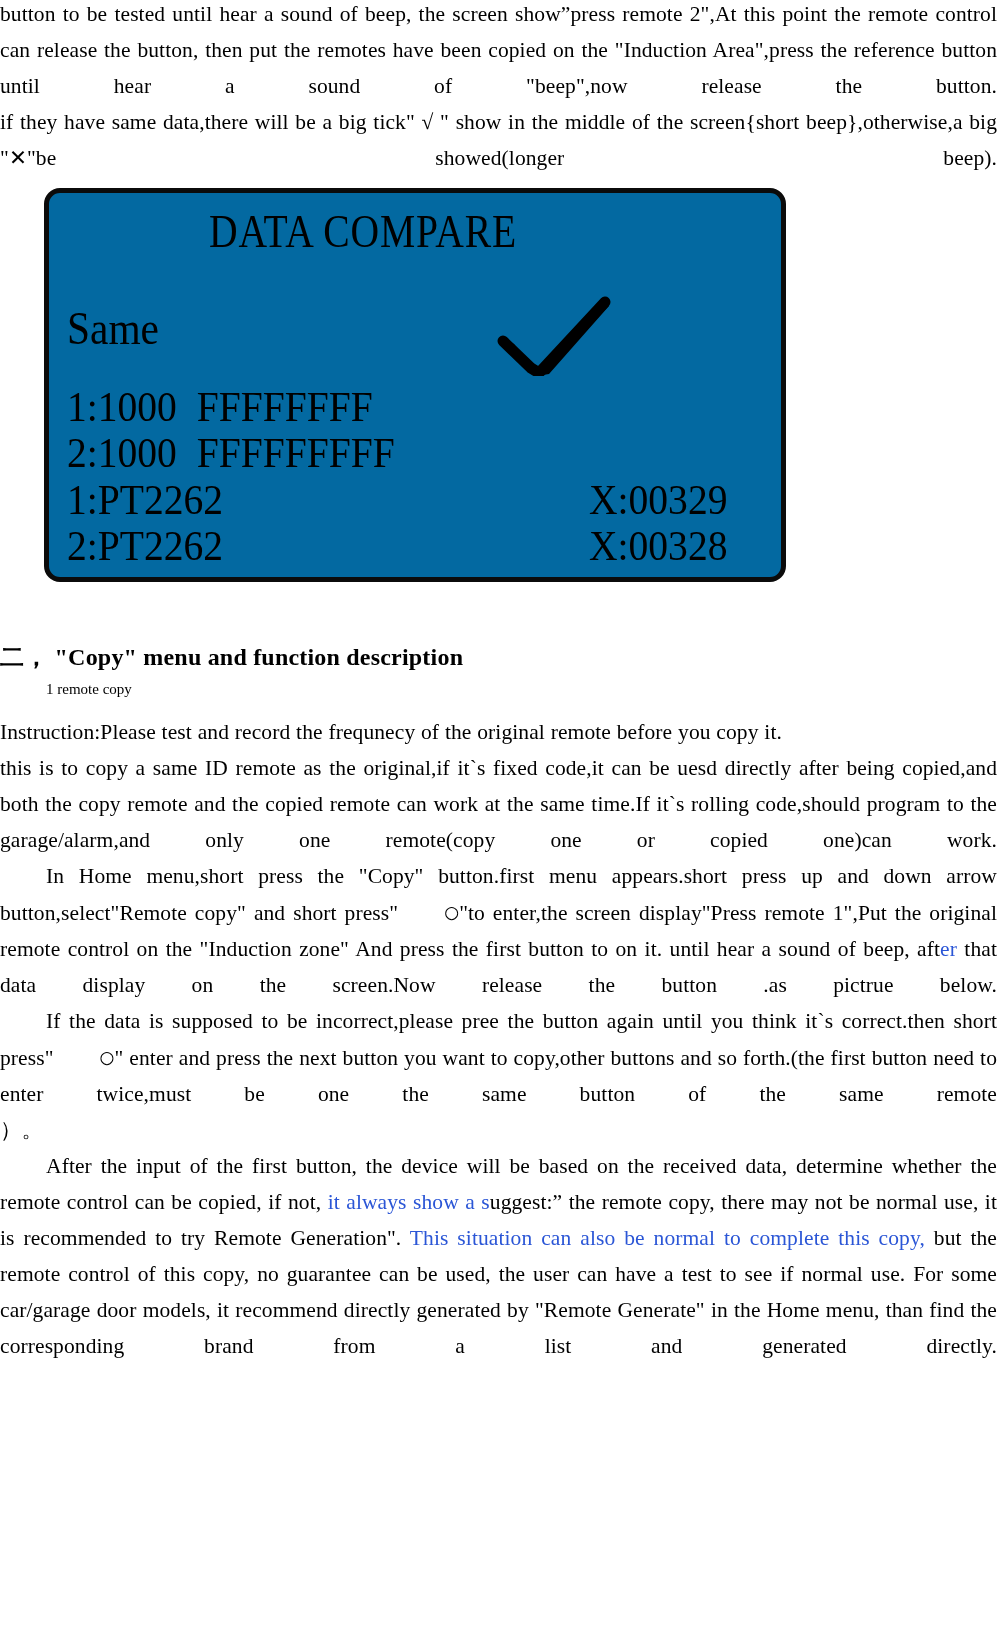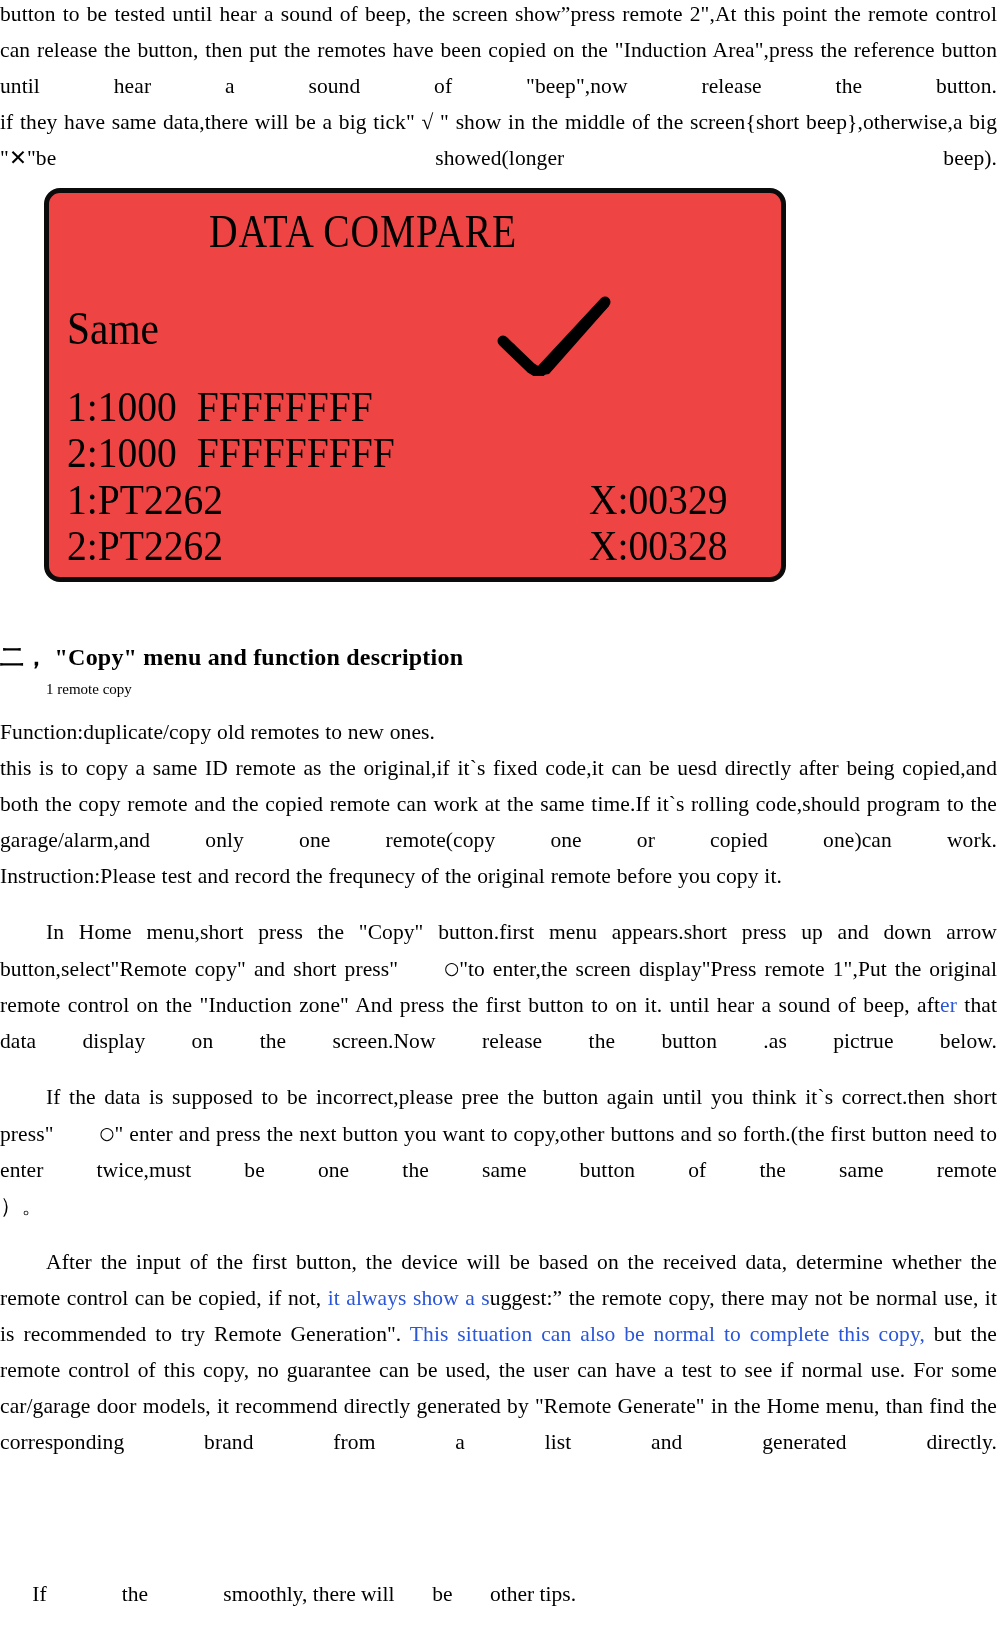--- a/index.html
+++ b/index.html
@@ -31,21 +31,21 @@
     text-justify: inter-word;
     margin: 0;
     letter-spacing: 0.1px;
     word-spacing: 0.3px;
   }
   .txt-j {
     text-align: justify;
     text-align-last: justify;
   }
   .txt-l { text-align: left; text-align-last: left; }
-  .indent { text-indent: 46px; margin-top: 20px; }
+  .indent { text-indent: 46px; }
 
   .blue { color: #2b56d6; }
 
   
   #top-block {
     position: absolute;
     left: 0px;
     top: -4px;
     width: 1000px;
   }
@@ -53,21 +53,21 @@
 
   
   #lcd-figure {
     position: absolute;
     left: 44px;
     top: 188px;
     width: 742px;
     height: 394px;
     border: 5px solid #0b0b0b;
     border-radius: 16px;
-    background: #ef4444;
+    background: #0369a1;
     box-sizing: border-box;
   }
   #lcd-title {
     position: absolute;
     left: 160px;
     top: 16px;
     font-family: "Liberation Serif", "DejaVu Serif", serif;
     font-size: 46px;
     font-weight: 400;
     letter-spacing: 1px;
@@ -192,31 +192,29 @@
     <div class="lcd-row-x" id="lcd-x3">X:00329</div>
     <div class="lcd-row-x" id="lcd-x4">X:00328</div>
   </div>
 
   <div id="section-heading">二， "Copy" menu and function description</div>
 
   <div id="sub-item">1 remote copy</div>
 
   <div id="body-block">
 
-    <p class="txt txt-l">Function:duplicate/copy old remotes to new ones.</p>
+
+    <p class="txt txt-l">Instruction:Please test and record the frequnecy of the original remote before you copy it.</p>
 
     <p class="txt txt-j">this is to copy a same ID remote as the original,if it`s fixed code,it can be uesd directly after being copied,and both the copy remote and the copied remote can work at the same time.If it`s rolling code,should program to the garage/alarm,and only one remote(copy one or copied one)can work.</p>
-
-    <p class="txt txt-l">Instruction:Please test and record the frequnecy of the original remote before you copy it.</p>
 
 
     <p class="txt txt-j indent"><span>In Home menu,short press the "Copy" button.first menu appears.short press up and down arrow button,select"Remote copy" and short press"</span><span class="circle-glyph">○</span><span>"to enter,the screen display"Press remote 1",Put the original remote control on the "Induction zone" And press the first button to on it. until hear a sound of beep, </span><span>aft</span><span class="blue">er</span><span> that data display on the screen.Now release the button .as pictrue below.</span></p>
 
     <p class="txt txt-j indent"><span>If the data is supposed to be incorrect,please pree the button again until you think it`s correct.then short press"</span><span class="circle-glyph">○</span><span>" enter and press the next button you want to copy,other buttons and so forth.(the first button need to enter twice,must be one the same button of the same remote</span></p>
 
     <p class="txt txt-l">）。</p>
 
     <p class="txt txt-j indent"><span>After the input of the first button, the device will be based on the received data, determine whether the remote control can be copied, if not, </span><span class="blue">it always show a s</span><span>uggest:” the remote copy, there may not be normal use, it is recommended to try Remote Generation". </span><span class="blue">This situation can also be normal to complete this copy,</span><span> but the remote control of this copy, no guarantee can be used, the user can have a test to see if normal use. For some car/garage door models, it recommend directly generated by "Remote Generate" in the Home menu, than find the corresponding brand from a list and generated directly.</span></p>
   </div>
 
-  <div id="tip-line">      If              the              smoothly, there will       be       other tips.</div>
 
 </div>
 
 </body></html>

